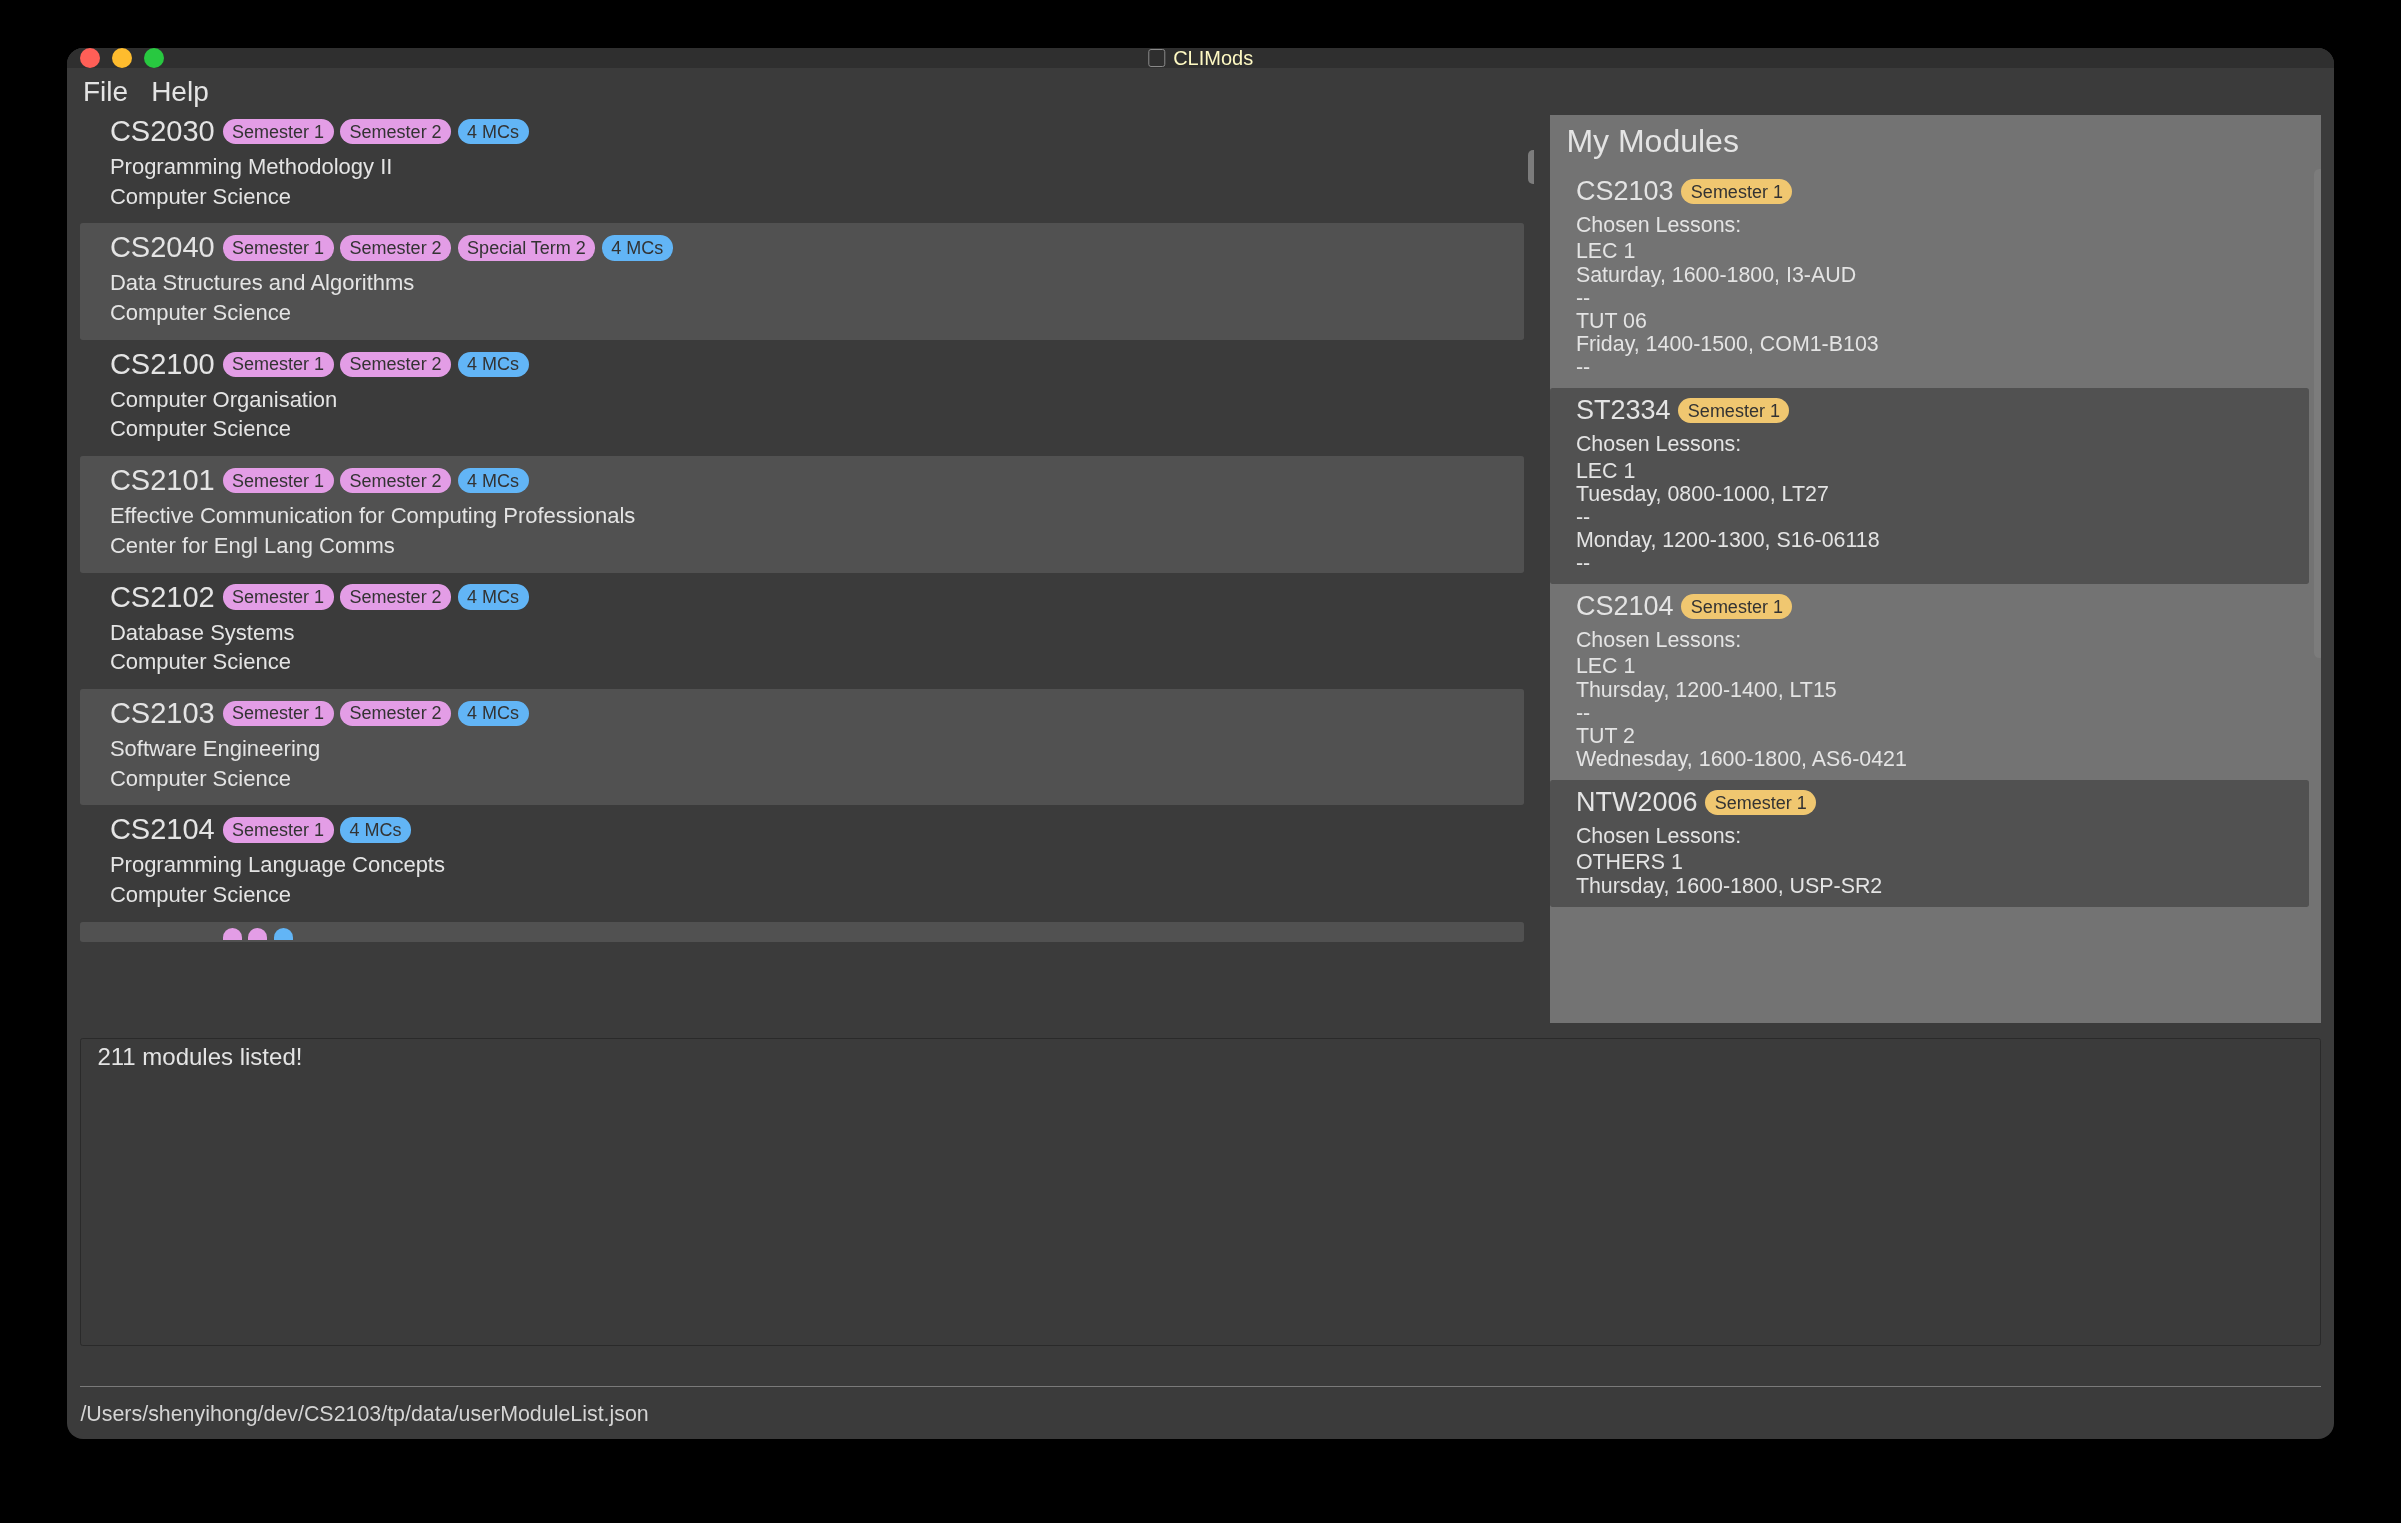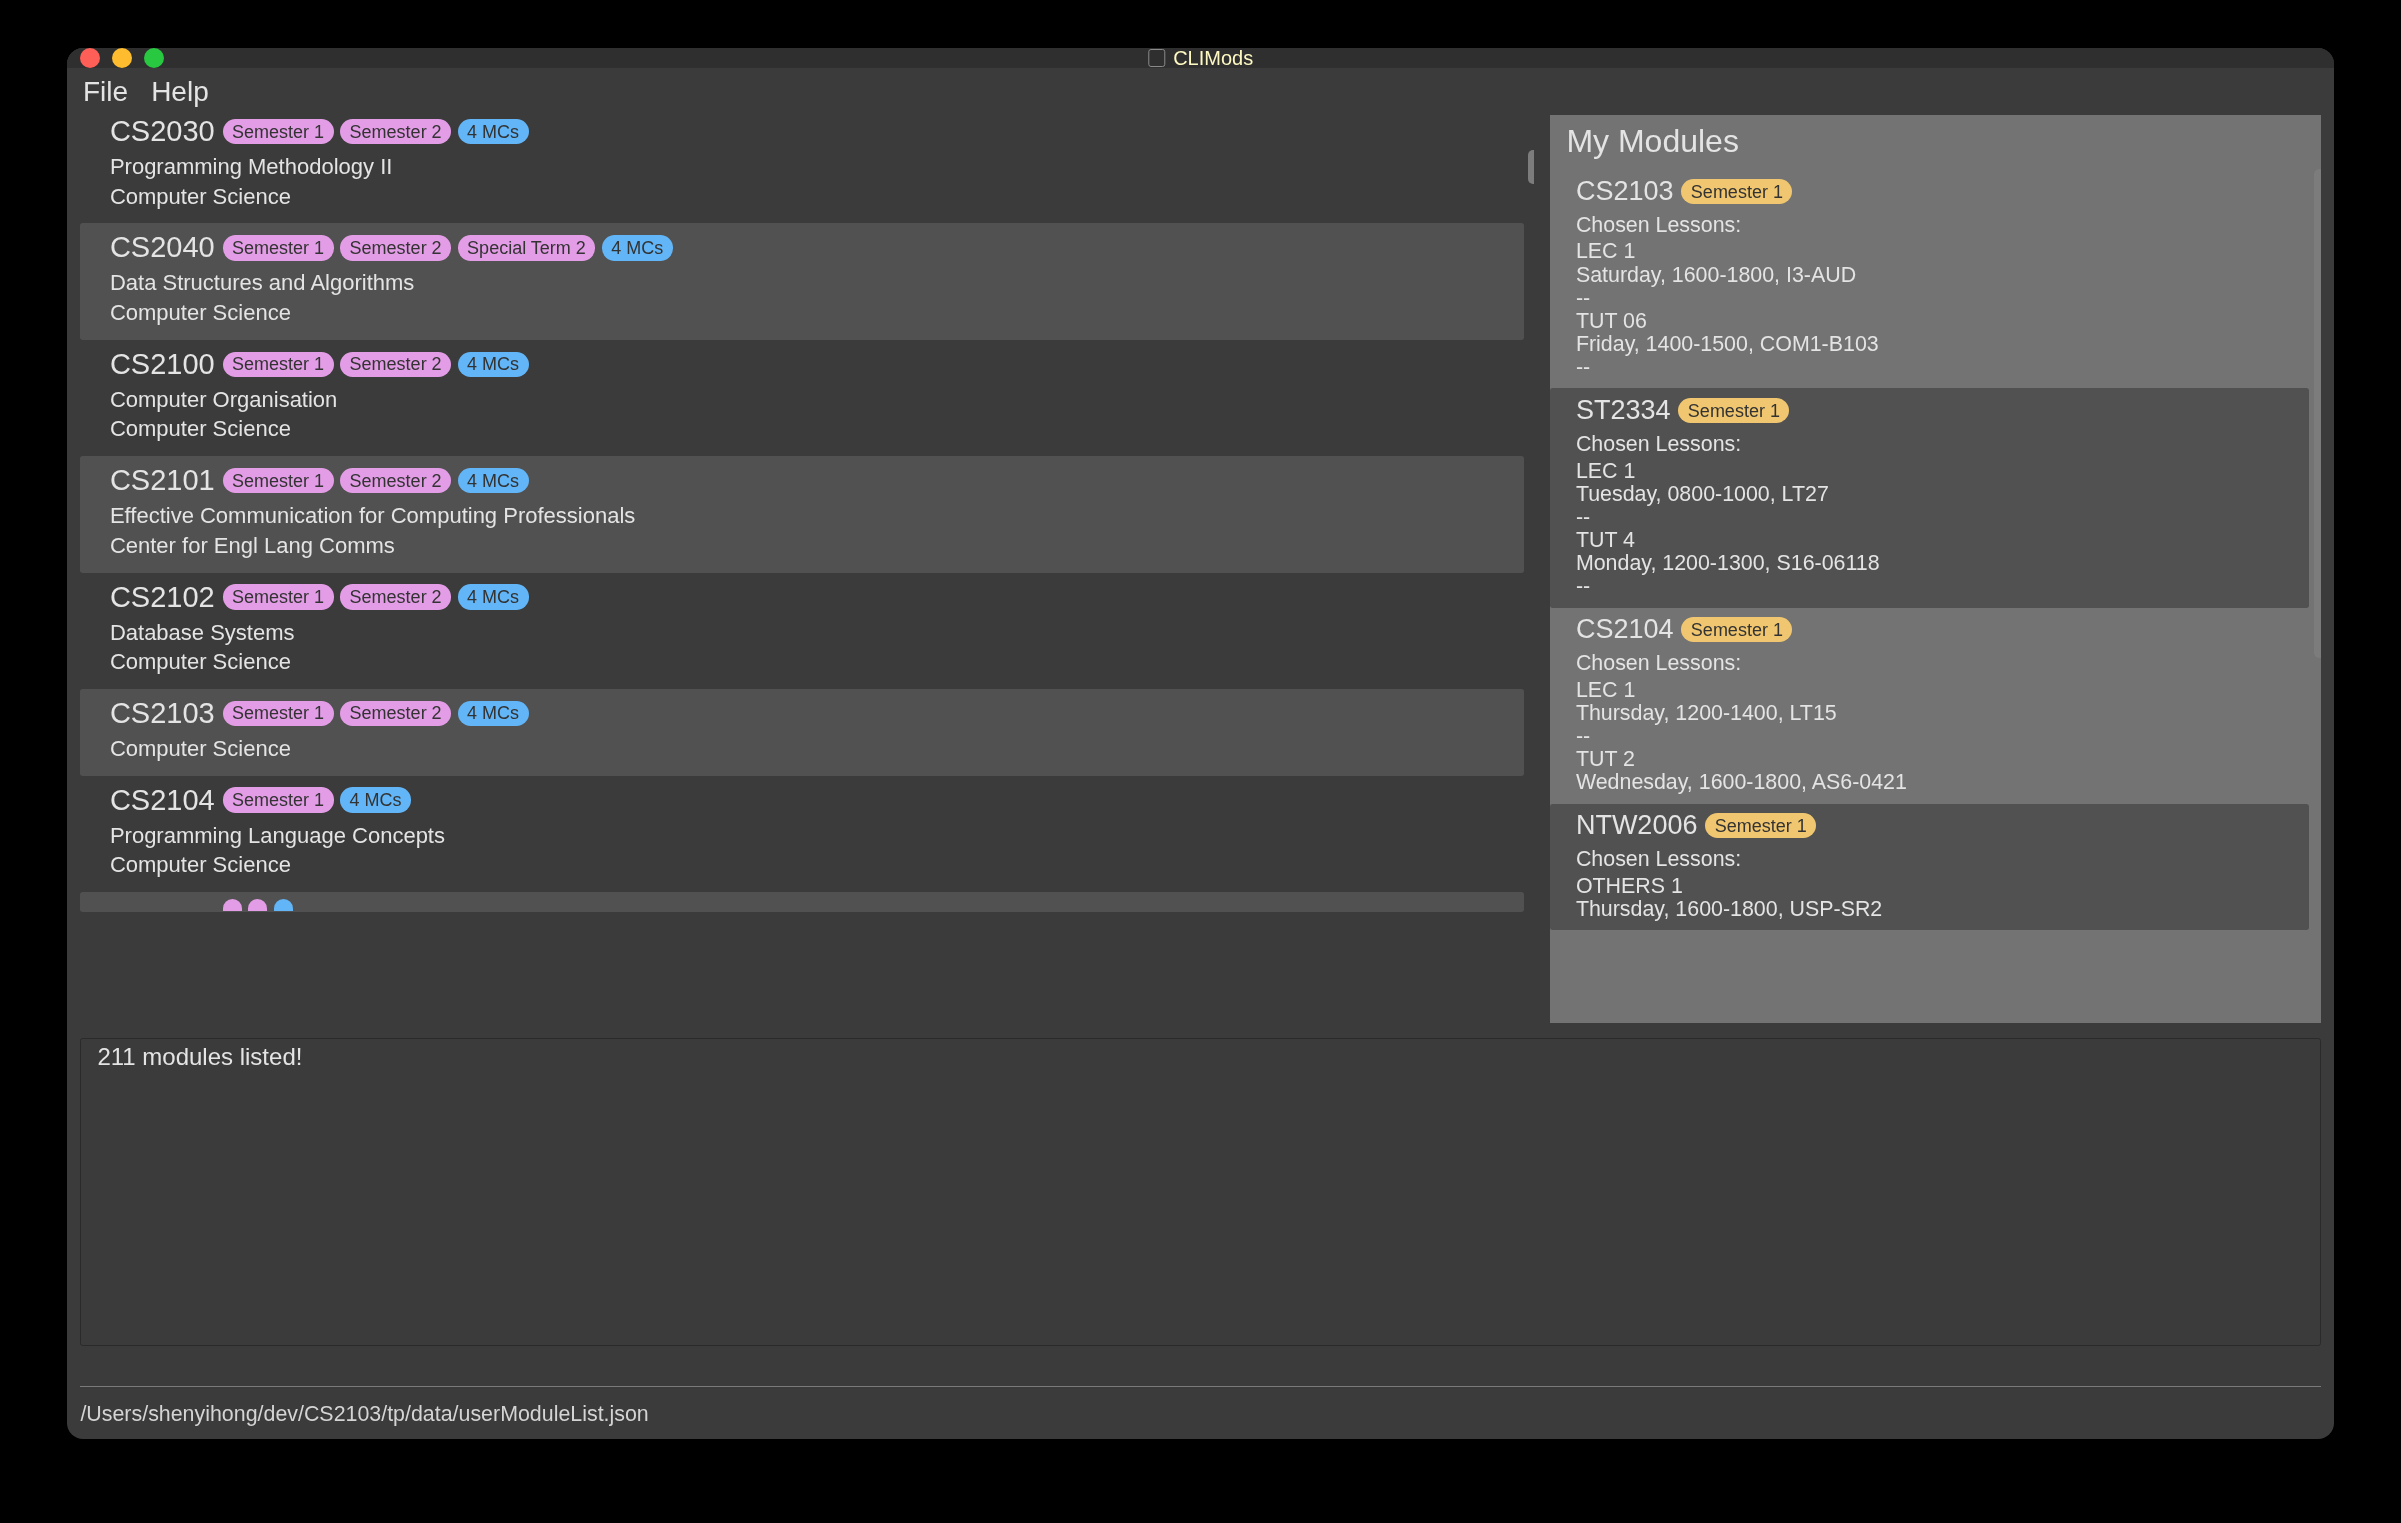--- a/index.html
+++ b/index.html
@@ -323,20 +323,21 @@
             <div class="mc-title">Database Systems</div>
             <div class="mc-dept">Computer Science</div>
           </div>
           <div class="module-card alt">
             <div class="mc-header">
               <span class="mc-code">CS2103</span>
               <span class="badge sem1">Semester 1</span>
               <span class="badge sem2">Semester 2</span>
               <span class="badge mc">4 MCs</span>
             </div>
+            <div class="mc-title">Software Engineering</div>
             <div class="mc-dept">Computer Science</div>
           </div>
           <div class="module-card">
             <div class="mc-header">
               <span class="mc-code">CS2104</span>
               <span class="badge sem1">Semester 1</span>
               <span class="badge mc">4 MCs</span>
             </div>
             <div class="mc-title">Programming Language Concepts</div>
             <div class="mc-dept">Computer Science</div>
@@ -371,21 +372,20 @@
           </div>
           <div class="my-card alt">
             <div class="my-header">
               <span class="my-code">ST2334</span>
               <span class="badge gold">Semester 1</span>
             </div>
             <div class="my-sub">Chosen Lessons:</div>
             <div class="my-lines">LEC 1</div>
             <div class="my-lines">Tuesday, 0800-1000, LT27</div>
             <div class="my-lines">--</div>
-            <div class="my-lines">TUT 4</div>
             <div class="my-lines">Monday, 1200-1300, S16-06118</div>
             <div class="my-lines">--</div>
           </div>
           <div class="my-card">
             <div class="my-header">
               <span class="my-code">CS2104</span>
               <span class="badge gold">Semester 1</span>
             </div>
             <div class="my-sub">Chosen Lessons:</div>
             <div class="my-lines">LEC 1</div>

